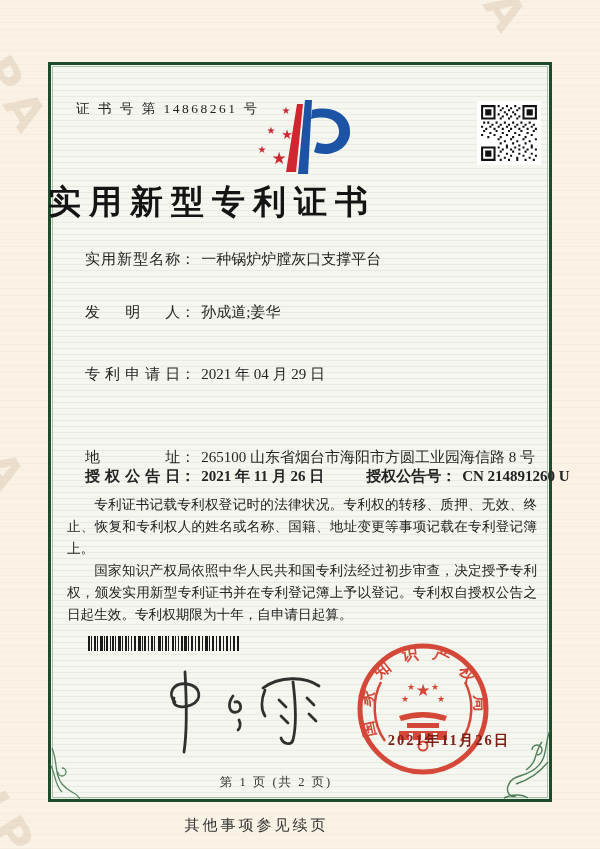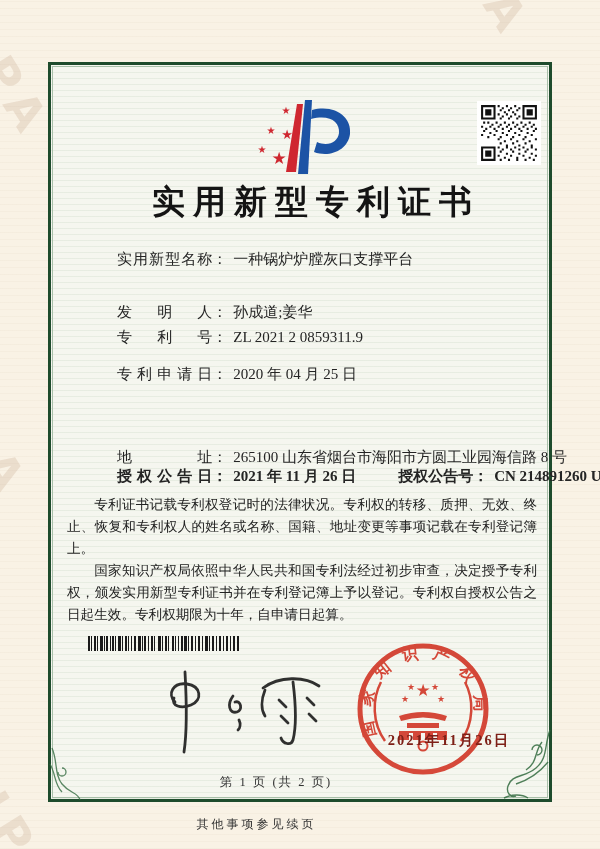--- a/index.html
+++ b/index.html
@@ -16,53 +16,54 @@
   }
   .frame{
     position:absolute;left:48px;top:62px;width:498px;height:734px;
     border:3px solid #1e4b2c;background:#f5f6ef;
     background-image:repeating-linear-gradient(0deg, rgba(130,165,130,.12) 0 1px, transparent 1px 6px);
   }
   .frame-inner{position:absolute;left:1px;top:1px;right:1px;bottom:1px;border:1px solid #a8bfa9;}
   .cert-no{position:absolute;left:76px;top:100px;font-size:13.5px;letter-spacing:2.5px;color:#232323;}
   .logo{position:absolute;left:240px;top:96px;}
   .qr{position:absolute;left:477px;top:101px;width:64px;height:64px;background:#fff;padding:2px;box-sizing:border-box;}
-  .title{position:absolute;left:48px;width:432px;top:180px;text-align:right;font-size:33px;font-weight:700;letter-spacing:8px;color:#141414;}
+  .title{position:absolute;left:48px;width:432px;top:180px;text-align:left;font-size:33px;font-weight:700;letter-spacing:8px;color:#141414;}
   .f-row{position:absolute;left:85px;right:55px;font-size:15px;color:#242424;white-space:nowrap;}
-  .f-label{display:inline-block;width:6.35em;text-align:justify;text-align-last:justify;margin-left:32px;}
+  .f-label{display:inline-block;width:6.35em;text-align:justify;text-align-last:justify;}
   .f-label-sm{display:inline-block;}
   .f-colon{margin-right:6px;}
   .grant2{margin-left:42px;}
   .paras{position:absolute;left:67px;top:494px;width:470px;font-size:13.6px;line-height:1.62;text-align:justify;color:#222;}
   .paras p{margin:0;text-indent:2em;}
   .barcode{position:absolute;left:88px;top:636px;}
   .seal{position:absolute;left:354px;top:640px;}
   .seal-date{position:absolute;left:360px;top:731px;width:178px;text-align:center;
     font-size:14.5px;font-weight:700;letter-spacing:2px;color:#7e2018;}
   .signer{position:absolute;left:84px;top:690px;font-size:15px;font-weight:700;line-height:31px;color:#1e1e1e;}
   .signature{position:absolute;left:155px;top:668px;}
   .page-no{position:absolute;left:48px;width:456px;top:774px;text-align:center;font-size:12.5px;letter-spacing:2px;color:#333;}
-  .footer-note{position:absolute;left:0;width:513px;top:816px;text-align:center;font-size:12px;letter-spacing:3px;color:#333;}
+  .footer-note{position:absolute;left:0;width:513px;top:816px;text-align:center;font-size:15px;letter-spacing:3px;color:#333;}
   .orn{position:absolute;pointer-events:none;}
 </style>
 </head>
 <body>
 
 <div class="page">
 
   <div class="wm" style="left:-50px;top:-60px;">CNIPA</div>
   <div class="wm" style="left:430px;top:-160px;">CNIPA</div>
   <div class="wm" style="left:398px;top:222px;font-size:42px;">CNIPA</div>
   <div class="wm" style="left:-72px;top:300px;">CNIPA</div>
   <div class="wm" style="left:-40px;top:700px;">CNIPA</div>
 
   <div class="frame">
     <div class="frame-inner"></div>
   </div>
 
+  <div class="cert-no">证 书 号 第 14868261 号</div>
 
   <svg class="logo" width="124" height="84" viewBox="0 0 124 84">
     <polygon points="57,8 63,8 56,76 46,76" fill="#cf2730"></polygon>
     <polygon points="65,4 72,4 68,78 58,78" fill="#1c53a5"></polygon>
     <path d="M72,14 C96,8 112,22 110,38 C108,54 90,62 74,56 L77,46 C88,51 98,46 99,37 C100,26 90,18 71,23 Z" fill="#1c53a5"></path>
     <g fill="#cf2730" font-family="DejaVu Sans, sans-serif" text-anchor="middle">
       <text x="46" y="18" font-size="10">★</text>
       <text x="31" y="38" font-size="10">★</text>
       <text x="47" y="43" font-size="13">★</text>
       <text x="22" y="57" font-size="10">★</text>
@@ -79,25 +80,22 @@
   </svg>
 
   <div class="title">实用新型专利证书</div>
 
   <div class="f-row" style="top:250px;">
     <span class="f-label">实用新型名称</span><span class="f-colon">：</span><span>一种锅炉炉膛灰口支撑平台</span>
   </div>
   <div class="f-row" style="top:303px;">
     <span class="f-label">发明人</span><span class="f-colon">：</span><span>孙成道;姜华</span>
   </div>
-  <div class="f-row" style="top:328px;">
-    <span class="f-label">专利号</span><span class="f-colon">：</span><span>ZL 2021 2 0859311.9</span>
-  </div>
   <div class="f-row" style="top:365px;">
-    <span class="f-label">专利申请日</span><span class="f-colon">：</span><span>2020 年 04 月 25 日</span>
+    <span class="f-label">专利申请日</span><span class="f-colon">：</span><span>2021 年 04 月 29 日</span>
   </div>
   <div class="f-row" style="top:448px;">
     <span class="f-label">地址</span><span class="f-colon">：</span><span>265100 山东省烟台市海阳市方圆工业园海信路 8 号</span>
   </div>
   <div class="f-row" style="top:467px;font-weight:bold;">
     <span class="f-label">授权公告日</span><span class="f-colon">：</span><span>2021 年 11 月 26 日</span><span class="grant2"><span class="f-label-sm">授权公告号</span><span class="f-colon">：</span><span>CN 214891260 U</span></span>
   </div>
 
   <div class="paras">
     <p>专利证书记载专利权登记时的法律状况。专利权的转移、质押、无效、终止、恢复和专利权人的姓名或名称、国籍、地址变更等事项记载在专利登记簿上。</p>

